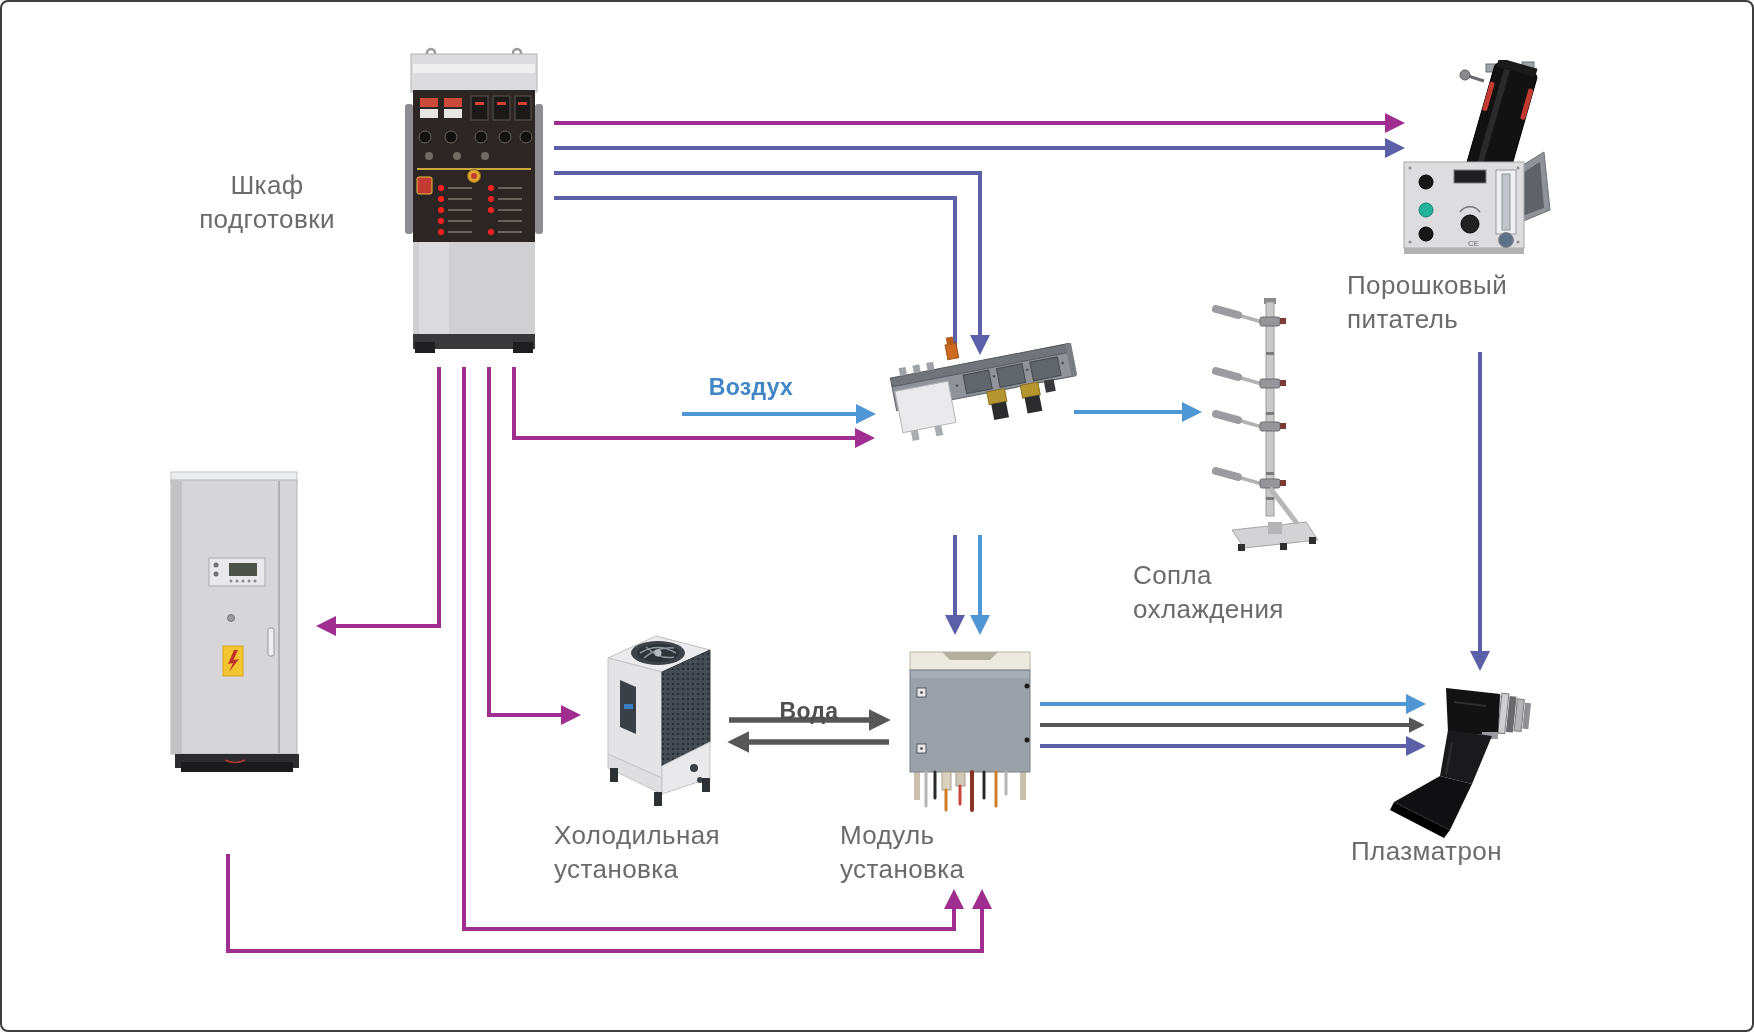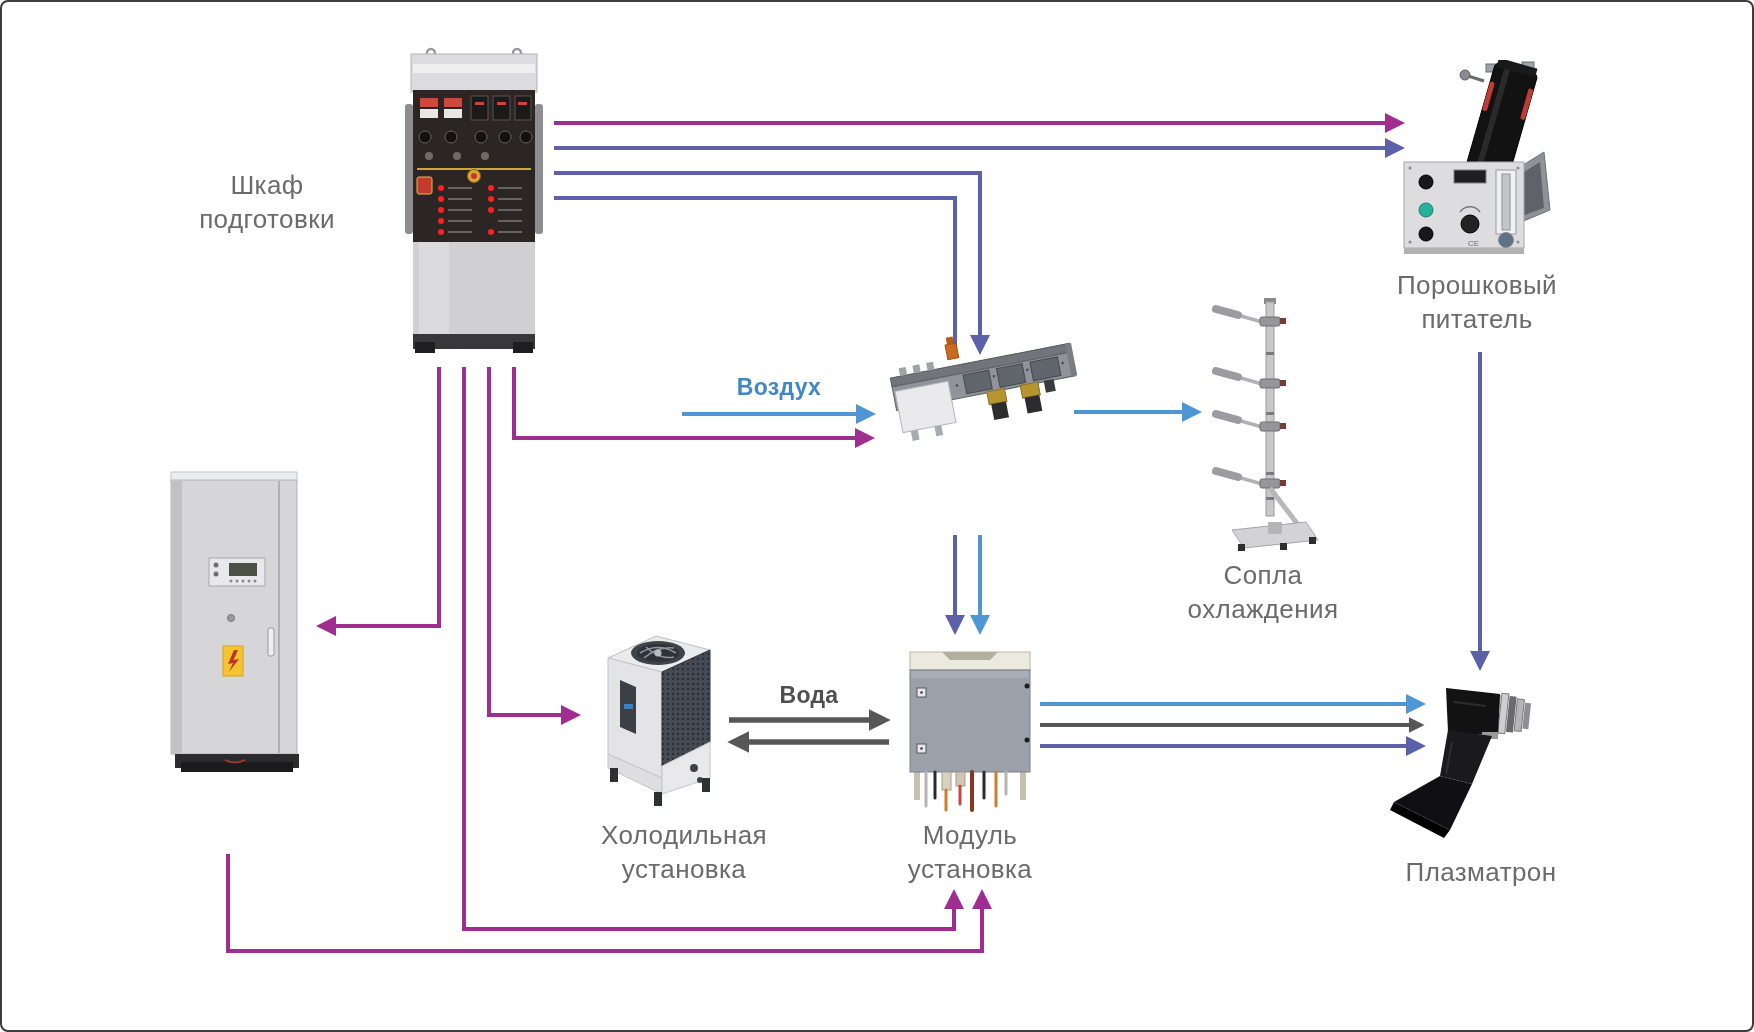--- a/index.html
+++ b/index.html
@@ -9,29 +9,29 @@
   html,body{margin:0;padding:0;background:#ffffff;}
   body{font-family:"Liberation Sans", sans-serif;}
   .canvas{
     position:relative; width:1754px; height:1032px; box-sizing:border-box;
     background:#ffffff; border:2px solid #3d3d3d; border-radius:8px; overflow:hidden;
   }
   .abs{position:absolute;}
   .node-label{
     position:absolute; color:var(--label-text,#6b6b6b);
     font-size:26px; line-height:34px; letter-spacing:.4px; font-weight:500;
-    text-align:center; white-space:nowrap;
+    white-space:nowrap;
   }
   .node-label.right-align{text-align:center;}
   .flow-label{
     position:absolute; font-size:23px; font-weight:bold; letter-spacing:.3px;
     text-align:center; white-space:nowrap;
   }
   .flow-air{color:var(--air-label,#4187c6);}
-  .flow-water{color:var(--water-label,#4f4f4f);}
+  .flow-water{color:var(--water-label,#4f4f4f);margin-top:16px;}
   svg{display:block;}
   .ln{fill:none; stroke-width:4;}
   .ln-water{fill:none; stroke-width:5.5;}
   .st-purple{stroke:var(--purple,#a02d90);}
   .st-indigo{stroke:var(--indigo,#5c60a9);}
   .st-blue{stroke:var(--blue,#4f97d4);}
   .st-gray{stroke:var(--gray,#575757);}
 </style>
 </head>
 <body>
@@ -364,21 +364,21 @@
   <div class="node-label" style="left:552px;top:816px;width:260px;">
     <span>Холодильная</span><br>
     <span>установка</span>
   </div>
 
   <div class="node-label" style="left:838px;top:816px;width:260px;">
     <span>Модуль</span><br>
     <span>установка</span>
   </div>
 
-  <div class="node-label" style="left:1349px;top:853px;width:260px;">
+  <div class="node-label" style="left:1349px;top:832px;width:260px;">
     <span>Плазматрон</span>
   </div>
 
-  <div class="flow-label flow-air" style="left:707px;top:372px;width:140px;">Воздух</div>
+  <div class="flow-label flow-air" style="left:679px;top:372px;width:140px;">Воздух</div>
 
   <div class="flow-label flow-water" style="left:737px;top:680px;width:140px;">Вода</div>
 
 </div>
 
 </body></html>

